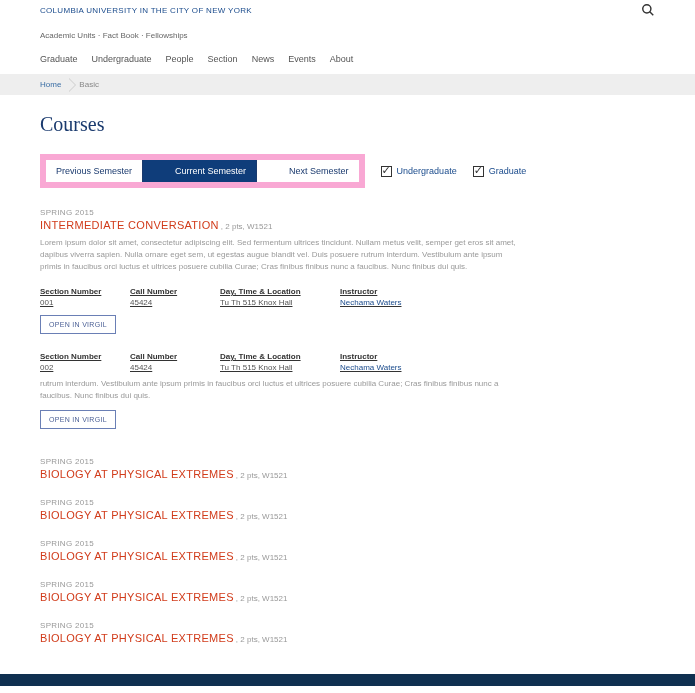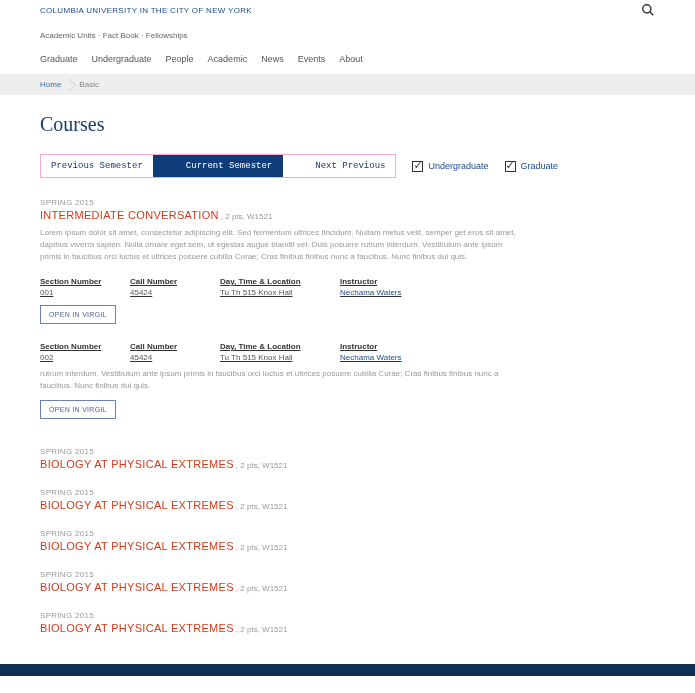--- a/index.html
+++ b/index.html
@@ -14,21 +14,21 @@
     .logo { font-family: Georgia, 'Times New Roman', serif; font-size: 22px; color: #1a3a6e; letter-spacing: 1px; font-variant: small-caps; }
     .logo .divider { color: #999; font-weight: 100; margin: 0 4px; }
     .main-nav { display: flex; gap: 14px; padding: 14px 0 10px 0; }
     .main-nav-item { font-size: 9px; color: #555; cursor: pointer; }
     .breadcrumb-bar { background: #eee; padding: 6px 40px; display: flex; align-items: center; gap: 8px; }
     .breadcrumb-home { font-size: 8px; color: #3a6ea5; cursor: pointer; position: relative; padding-right: 10px; }
     .breadcrumb-home::after { content: ''; position: absolute; right: -4px; top: 50%; transform: translateY(-50%); width: 0; height: 0; border-top: 7px solid transparent; border-bottom: 7px solid transparent; border-left: 7px solid #eee; filter: drop-shadow(1px 0 0 #ccc); }
     .breadcrumb-current { font-size: 8px; color: #888; }
     .page-title { font-family: Georgia, 'Times New Roman', serif; font-size: 20px; color: #1a3a6e; margin: 18px 0 18px 0; font-weight: normal; }
     .controls-row { display: flex; align-items: center; gap: 16px; margin-bottom: 20px; }
-    .sem-tabs { display: flex; border: 1px solid #f9a8d4; font-family: Liberation Mono, monospace; }
+    .sem-tabs { display: flex; border: 6px solid #f9a8d4; }
     .sem-tab { font-size: 9px; padding: 6px 10px; cursor: pointer; color: #1a3a6e; background: #fff; }
     .sem-tab.active { background: #0f3d7a; color: #fff; }
     .sem-tab + .sem-tab { border-left: 1px solid #1a3a6e; padding-left: 32px; }
     .level-check { display: flex; align-items: center; gap: 5px; cursor: pointer; }
     .checkbox { width: 11px; height: 11px; border: 1px solid #333; position: relative; display: inline-block; }
     .checkbox.checked::after { content: '✓'; position: absolute; top: -3px; left: 0px; font-size: 11px; color: #333; }
     .level-label { font-size: 9px; color: #1a4b8c; }
     .course-block { margin-bottom: 18px; }
     .term { font-size: 8px; color: #999; letter-spacing: 0.3px; text-transform: uppercase; margin-bottom: 2px; }
     .course-title-row { display: flex; align-items: baseline; gap: 2px; }
@@ -61,40 +61,40 @@
     <div class="logo-row">
       <div class="secondary-nav">
         <span>Academic Units</span> · <span>Fact Book</span> · <span>Fellowships</span>
       </div>
     </div>
 
     <nav class="main-nav">
       <span class="main-nav-item">Graduate</span>
       <span class="main-nav-item">Undergraduate</span>
       <span class="main-nav-item">People</span>
-      <span class="main-nav-item">Academic</span>
+      <span class="main-nav-item">Section</span>
       <span class="main-nav-item">News</span>
       <span class="main-nav-item">Events</span>
       <span class="main-nav-item">About</span>
     </nav>
   </div>
 
   <div class="breadcrumb-bar">
     <span class="breadcrumb-home">Home</span>
     <span class="breadcrumb-current">Basic</span>
   </div>
 
   <div class="content">
     <h1 class="page-title">Courses</h1>
 
     <div class="controls-row">
       <div class="sem-tabs">
         <div class="sem-tab">Previous Semester</div>
         <div class="sem-tab active">Current Semester</div>
-        <div class="sem-tab">Next Previous</div>
+        <div class="sem-tab">Next Semester</div>
       </div>
       <div class="level-check">
         <span class="checkbox checked"></span>
         <span class="level-label">Undergraduate</span>
       </div>
       <div class="level-check">
         <span class="checkbox checked"></span>
         <span class="level-label">Graduate</span>
       </div>
     </div>

